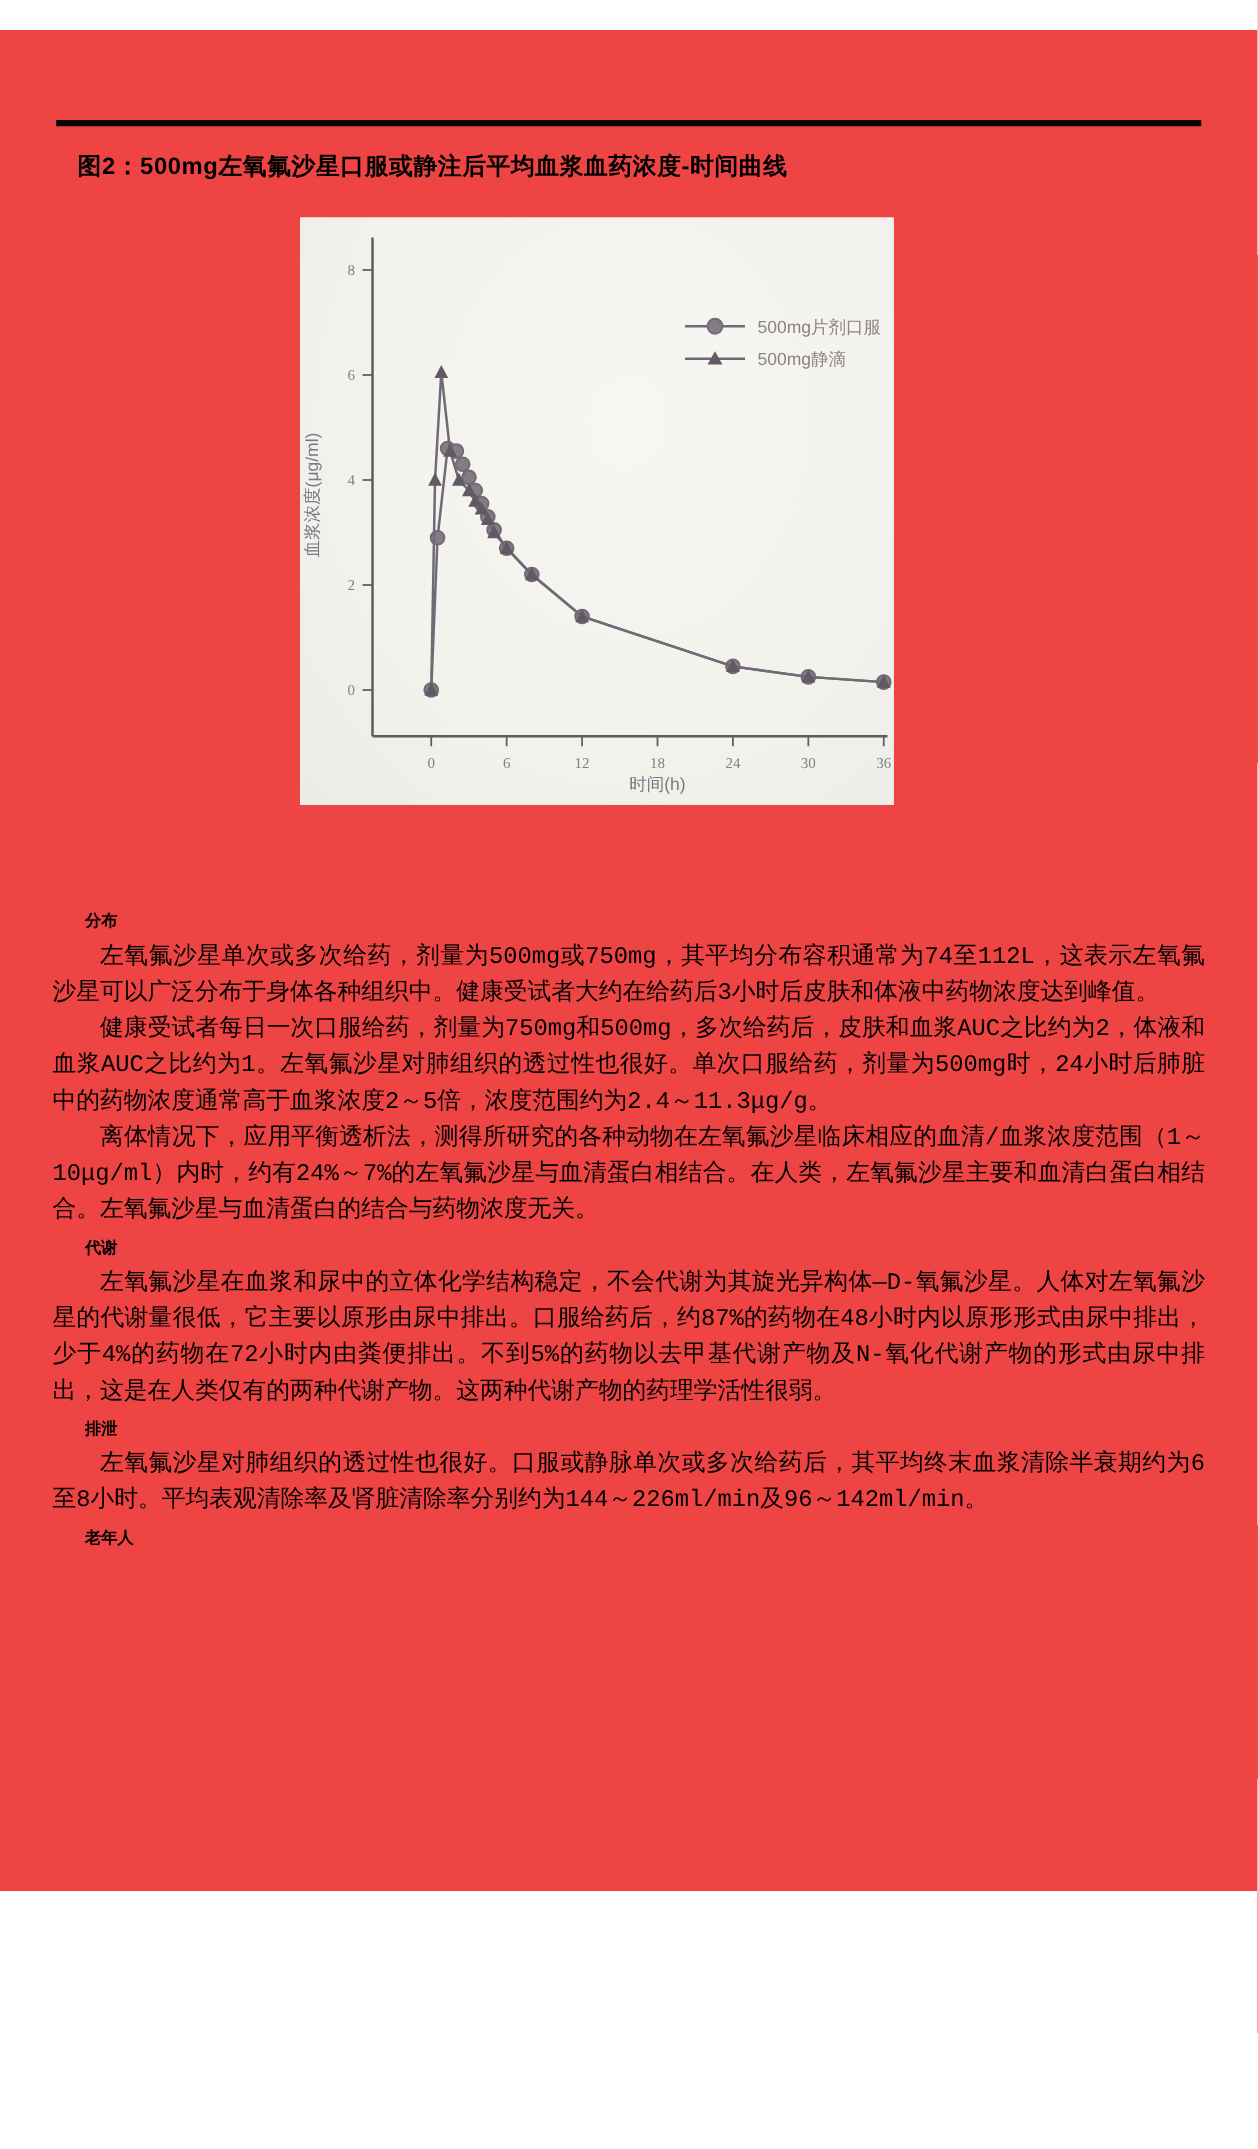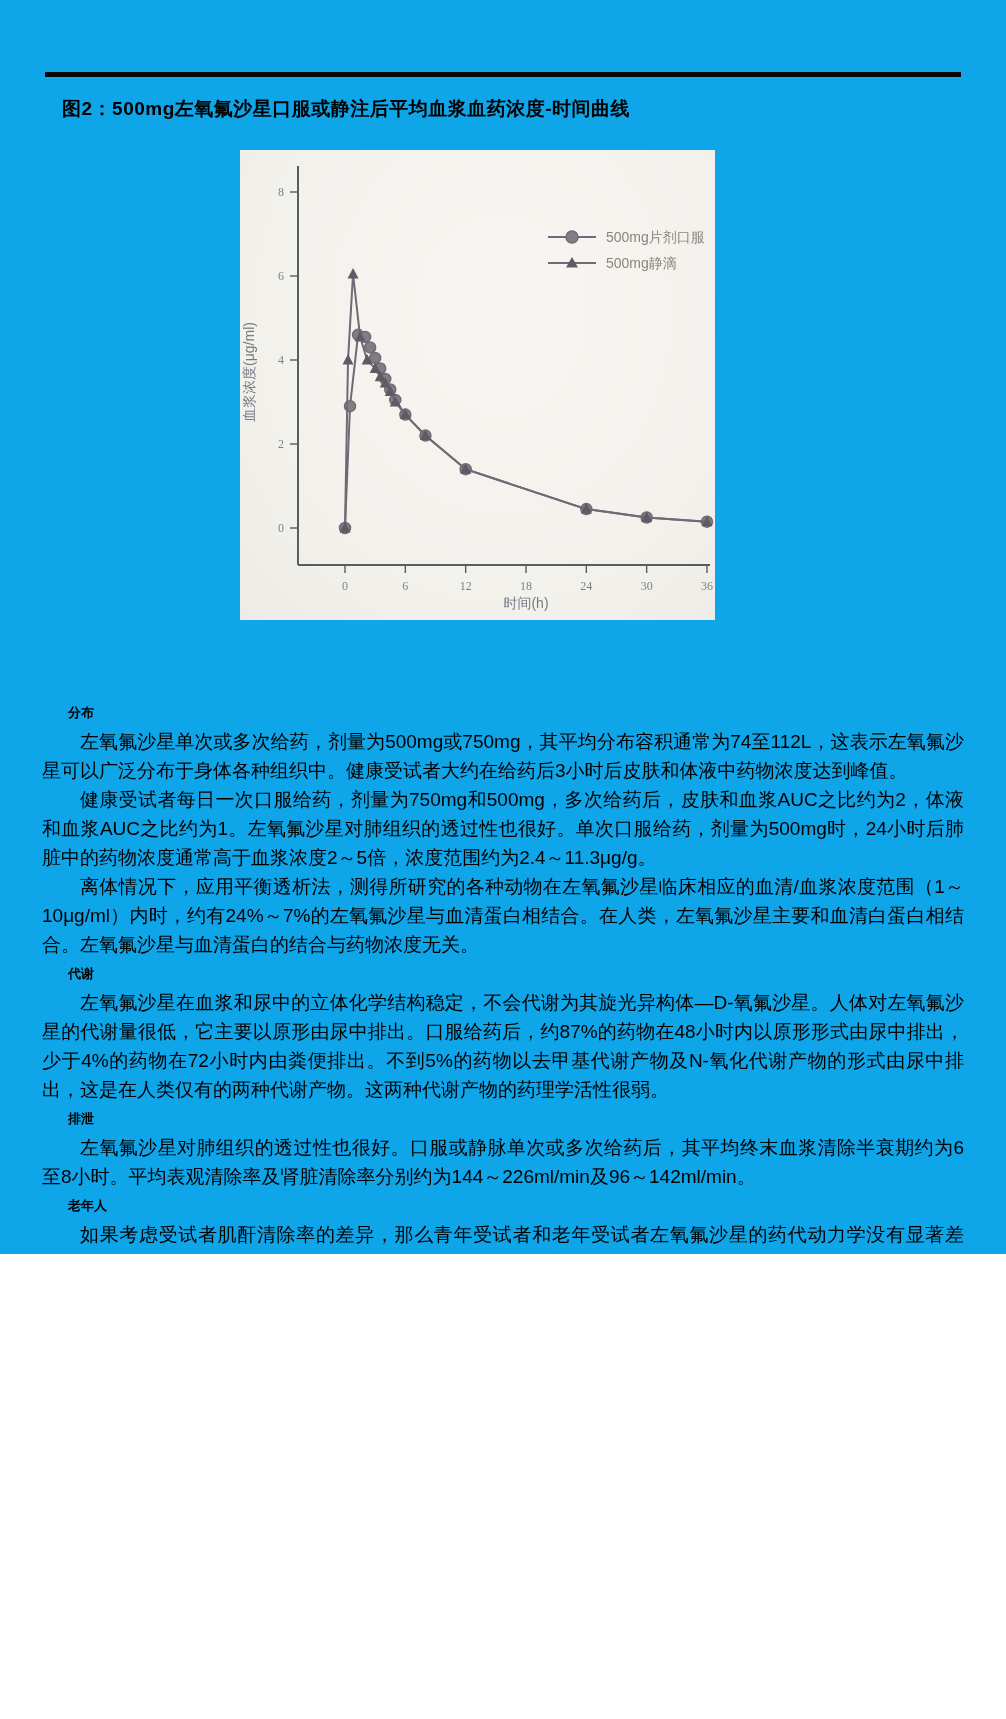--- a/index.html
+++ b/index.html
@@ -1,22 +1,23 @@
 <!DOCTYPE html>
 <html><head>
 <meta charset="utf-8">
 <style>
   html,body{margin:0;padding:0;background:#ffffff;}
   .page{
     position:relative;
-    width:1006px;height:1254px;
-    background:#0ea5e9;
+    width:1006px;height:1489px;
+    background:#ef4444;
     font-family:"Liberation Sans",sans-serif;
     color:#000;
     overflow:hidden;
+    margin-top:24px;
   }
   .rule{
     position:absolute;left:45px;right:45px;height:5px;background:#070707;
   }
   .rule-top{top:72px;}
   .rule-bottom{top:1642px;}
   .doc-title{
     position:absolute;top:96px;left:62px;
     font-size:19px;font-weight:bold;letter-spacing:0.5px;
     white-space:nowrap;
@@ -34,21 +35,21 @@
   .legend-label{font-family:"Liberation Sans",sans-serif;font-size:14px;fill:#8a857d;}
   .content{
     position:absolute;top:698px;left:42px;width:922px;
     font-size:19px;line-height:29px;text-align:justify;
   }
   .content h3{
     margin:0;padding:0;font-size:13px;line-height:29px;font-weight:bold;
     margin-left:2em;
   }
   .content p{
-    margin:0;padding:0;text-indent:2em;
+    margin:0;padding:0;text-indent:2em;font-family:Liberation Mono, monospace;
   }
   .page-number{
     position:absolute;top:1658px;left:16px;width:100%;
     text-align:center;font-size:16px;letter-spacing:0.5px;
   }
 </style>
 </head>
 <body>
 
 <div class="page">
@@ -151,19 +152,18 @@
     <p>健康受试者每日一次口服给药，剂量为750mg和500mg，多次给药后，皮肤和血浆AUC之比约为2，体液和血浆AUC之比约为1。左氧氟沙星对肺组织的透过性也很好。单次口服给药，剂量为500mg时，24小时后肺脏中的药物浓度通常高于血浆浓度2～5倍，浓度范围约为2.4～11.3μg/g。</p>
     <p>离体情况下，应用平衡透析法，测得所研究的各种动物在左氧氟沙星临床相应的血清/血浆浓度范围（1～10μg/ml）内时，约有24%～7%的左氧氟沙星与血清蛋白相结合。在人类，左氧氟沙星主要和血清白蛋白相结合。左氧氟沙星与血清蛋白的结合与药物浓度无关。</p>
 
     <h3>代谢</h3>
     <p>左氧氟沙星在血浆和尿中的立体化学结构稳定，不会代谢为其旋光异构体—D-氧氟沙星。人体对左氧氟沙星的代谢量很低，它主要以原形由尿中排出。口服给药后，约87%的药物在48小时内以原形形式由尿中排出，少于4%的药物在72小时内由粪便排出。不到5%的药物以去甲基代谢产物及N-氧化代谢产物的形式由尿中排出，这是在人类仅有的两种代谢产物。这两种代谢产物的药理学活性很弱。</p>
 
     <h3>排泄</h3>
     <p>左氧氟沙星对肺组织的透过性也很好。口服或静脉单次或多次给药后，其平均终末血浆清除半衰期约为6至8小时。平均表观清除率及肾脏清除率分别约为144～226ml/min及96～142ml/min。</p>
 
     <h3>老年人</h3>
-    <p>如果考虑受试者肌酐清除率的差异，那么青年受试者和老年受试者左氧氟沙星的药代动力学没有显著差别。健康老年受试者（年龄为66～80岁）口服左氧氟沙星，剂量为500mg，其平均终末血浆清除半衰期约为7.6小时，而年轻成人约为6小时。造成这种差异的原因是受试者肾脏功能状态不同，认为不具有临床意义。年龄对药物的吸收也没有影响。因此不需要单纯根据年龄来调整左氧氟沙星的用药剂量。</p>
   </div>
 
   <div class="rule rule-bottom"></div>
   <div class="page-number">17/18</div>
 
 </div>
 
 </body></html>

